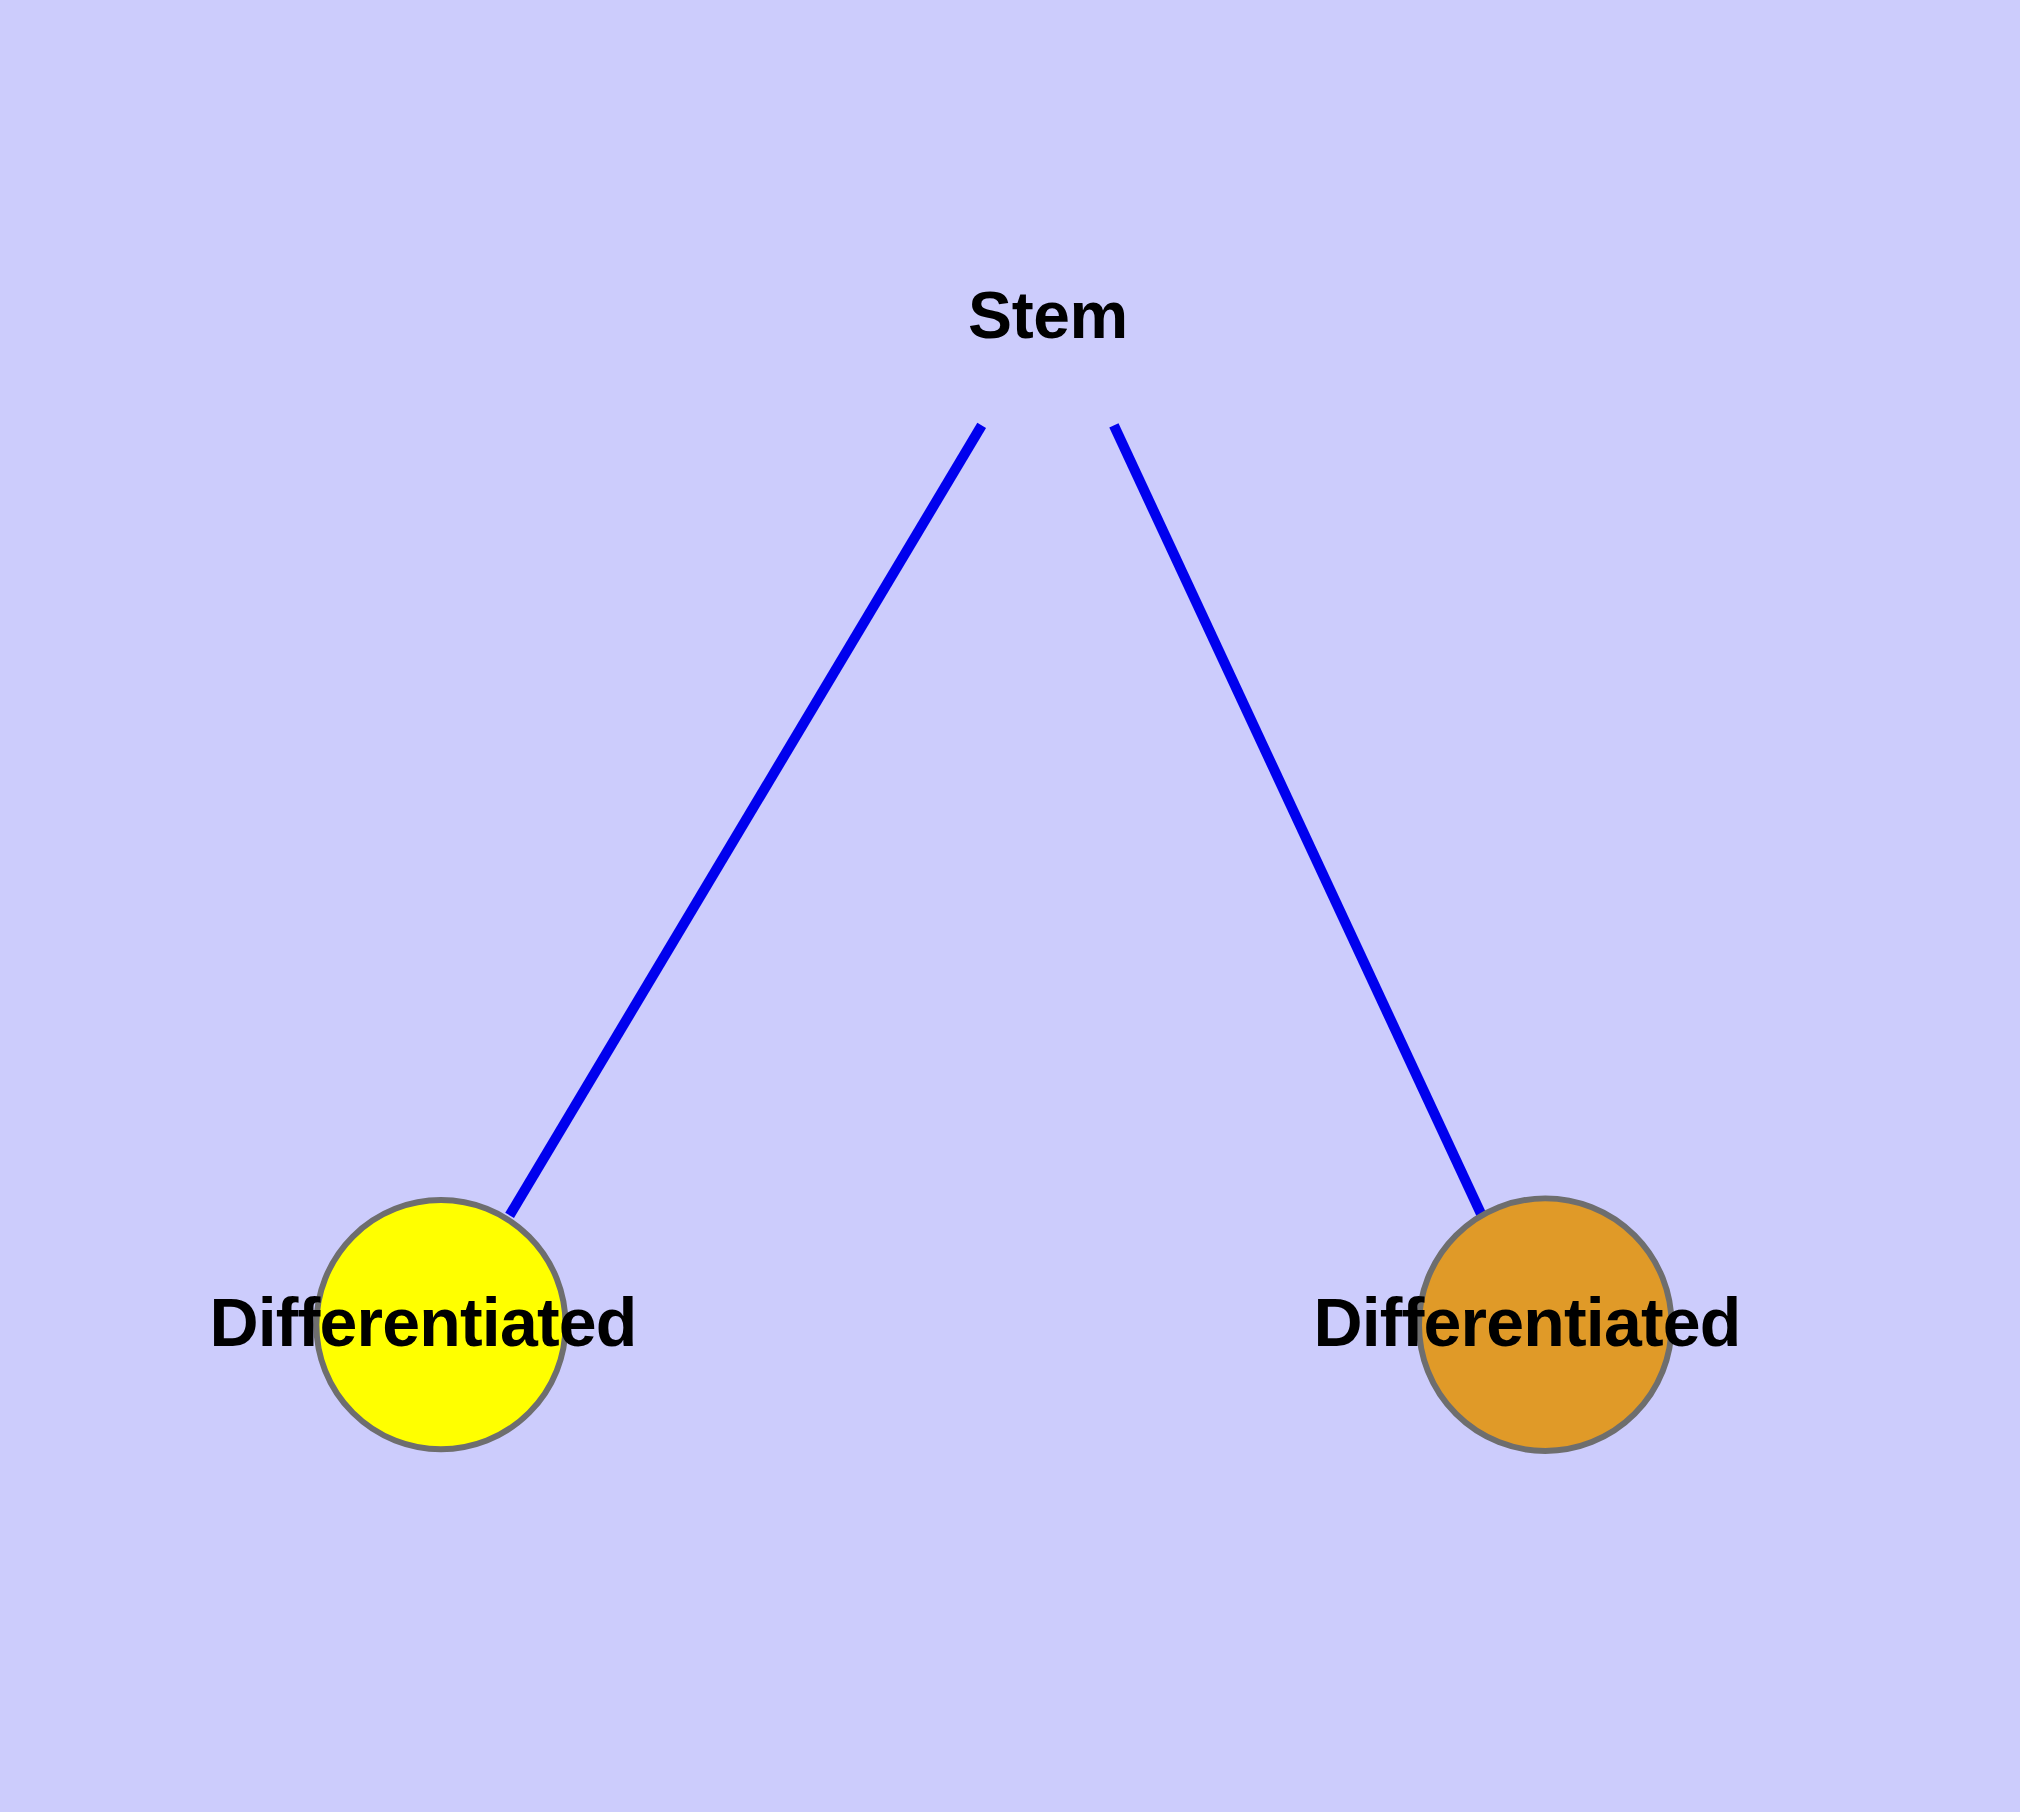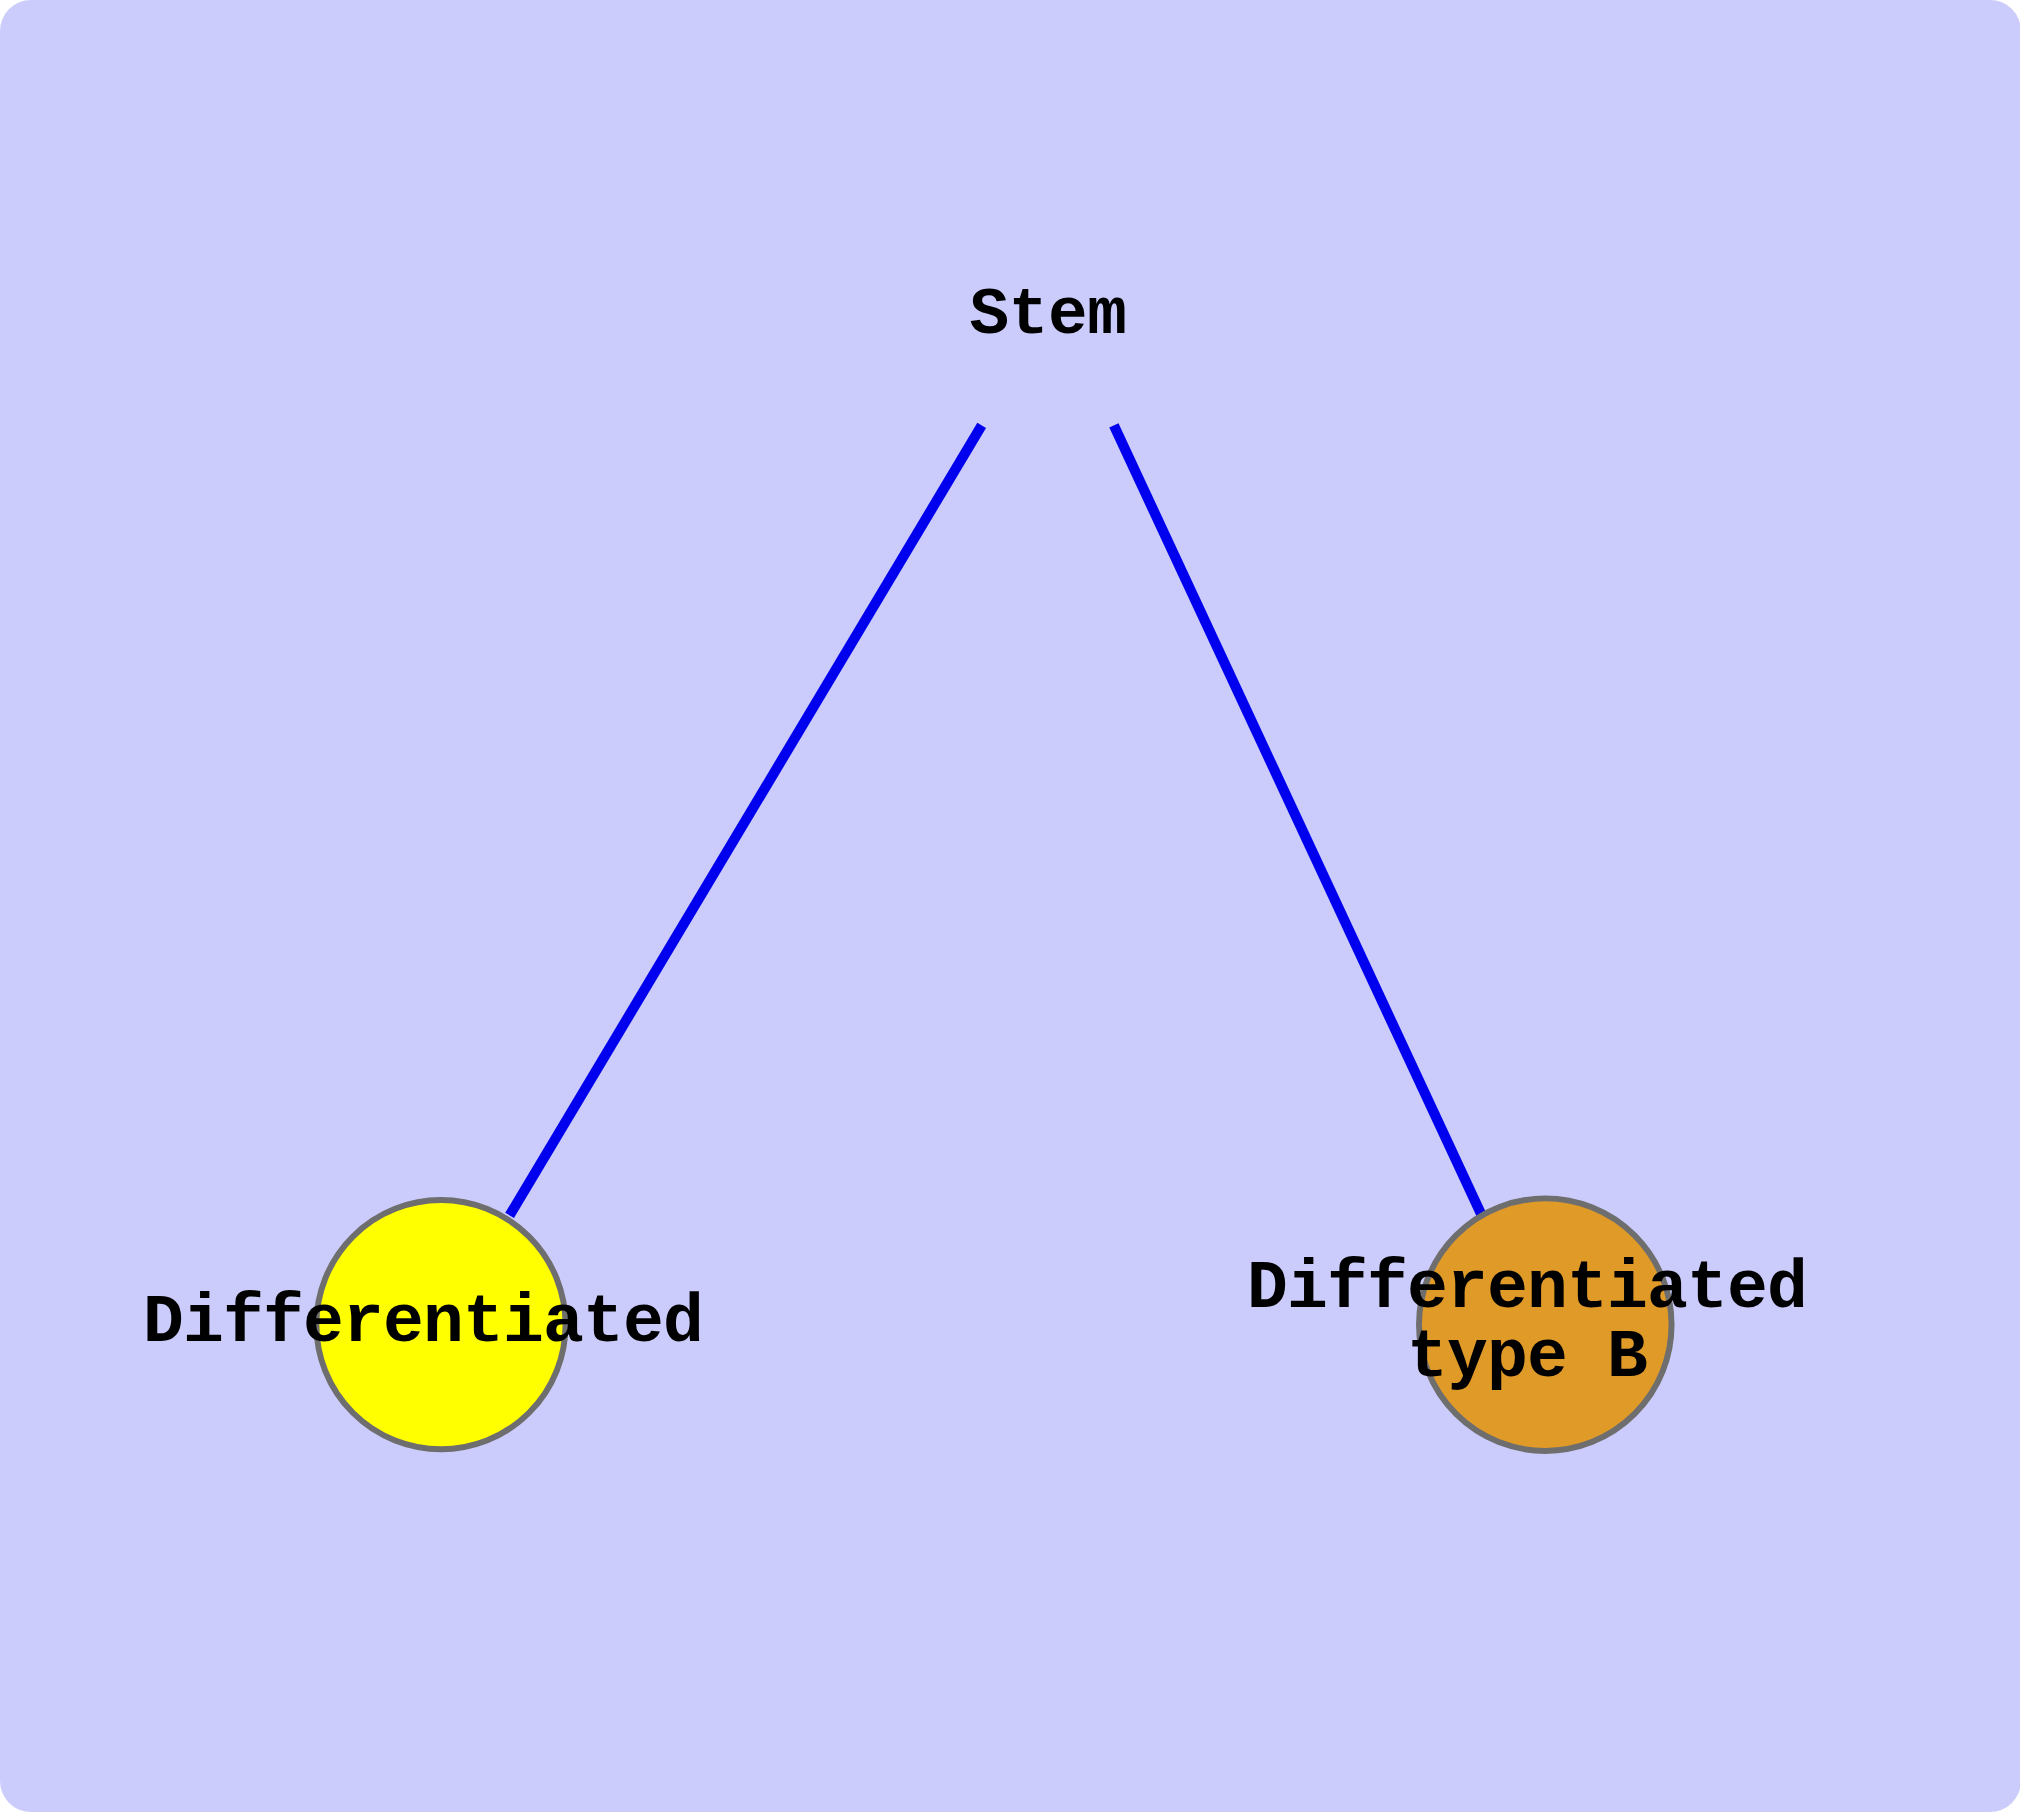--- a/index.html
+++ b/index.html
@@ -6,22 +6,21 @@
   html, body {
     margin: 0;
     padding: 0;
     background: #ffffff;
   }
   #canvas {
     position: relative;
     width: 2021px;
     height: 1812px;
     overflow: hidden;
-    font-family: Liberation Mono, monospace;
-    border-radius: 31px;
+    font-family: Liberation Sans, sans-serif;
   }
   #bg-layer {
     position: absolute;
     inset: 0;
     width: 100%;
     height: 100%;
   }
   #graph-svg {
     position: absolute;
     left: 0;
@@ -86,17 +85,16 @@
   <div class="node-label" id="label-stem" style="color: rgb(0, 0, 0);">
     <span class="label-line">Stem</span>
   </div>
 
   <div class="node-label" id="label-diff-a" style="color: rgb(0, 0, 0);">
     <span class="label-line">Differentiated</span>
   </div>
 
   <div class="node-label" id="label-diff-b" style="color: rgb(0, 0, 0);">
     <span class="label-line">Differentiated</span>
-    <span class="label-line">type B</span>
   </div>
 
 </div>
 
 
 </body></html>

